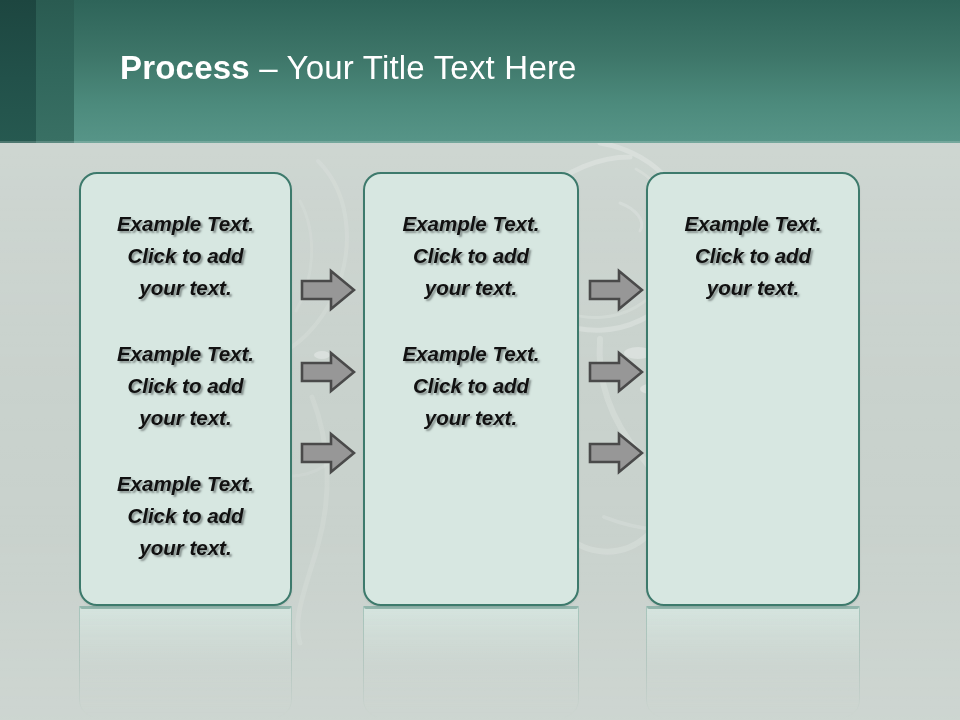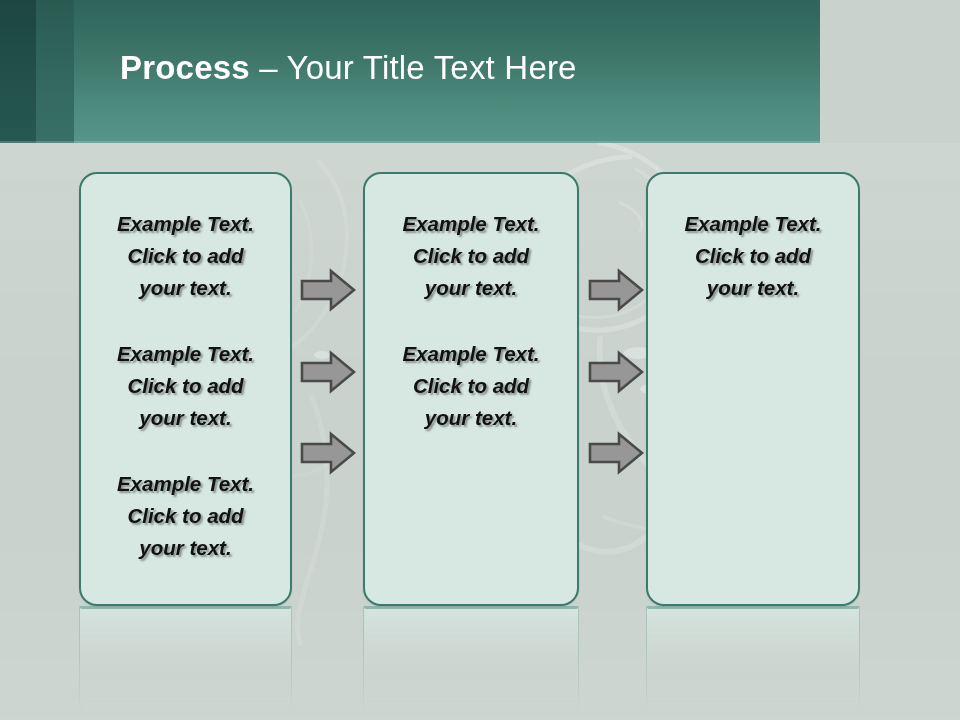--- a/index.html
+++ b/index.html
@@ -39,21 +39,21 @@
         rgba(255,255,255,0.02) 38%,
         rgba(255,255,255,0.00) 62%,
         rgba(255,255,255,0.09) 100%);
     pointer-events:none;
   }
 
   
   .header {
     position: absolute;
     left: 0; top: 0;
-    width: 820px; height: 143px;
+    width: 960px; height: 143px;
     background: linear-gradient(180deg, #2e6459 0%, #3d7568 38%, #4c8a7c 72%, #579588 100%);
     overflow: hidden;
   }
   .header-band-dark {
     position: absolute;
     left: 0; top: 0;
     width: 36px; height: 143px;
     background: linear-gradient(180deg, #1d4640 0%, #22514a 55%, #265950 100%);
   }
   .header-band-mid {

